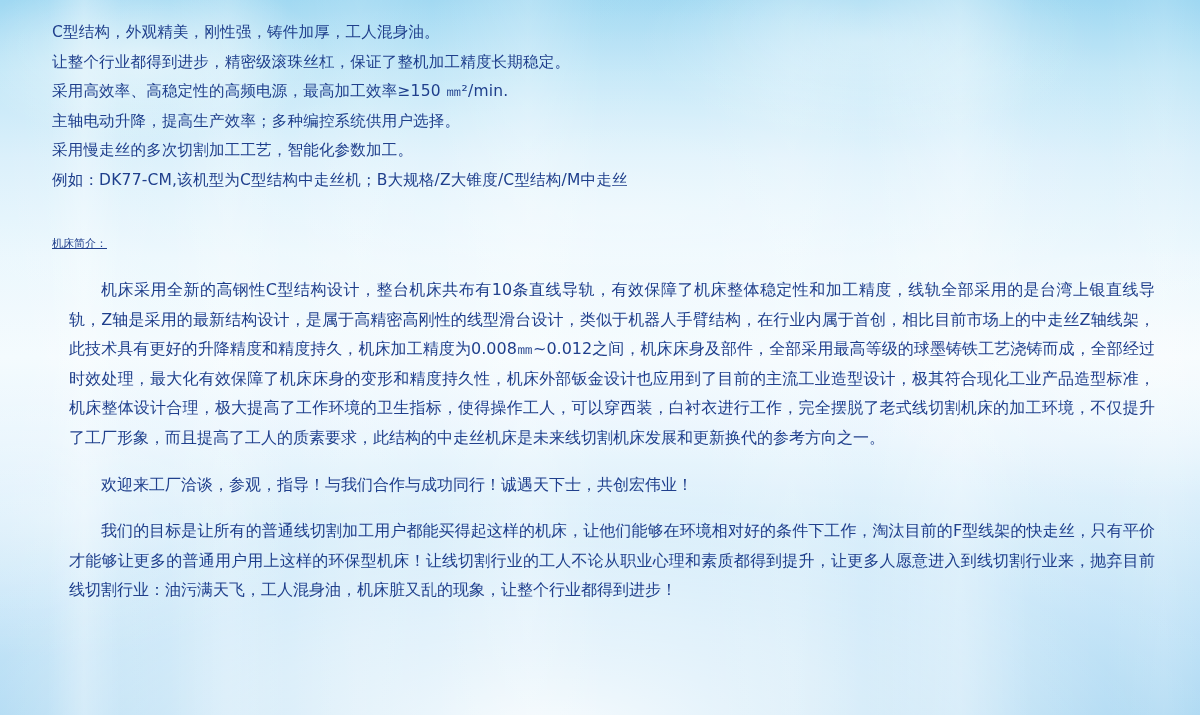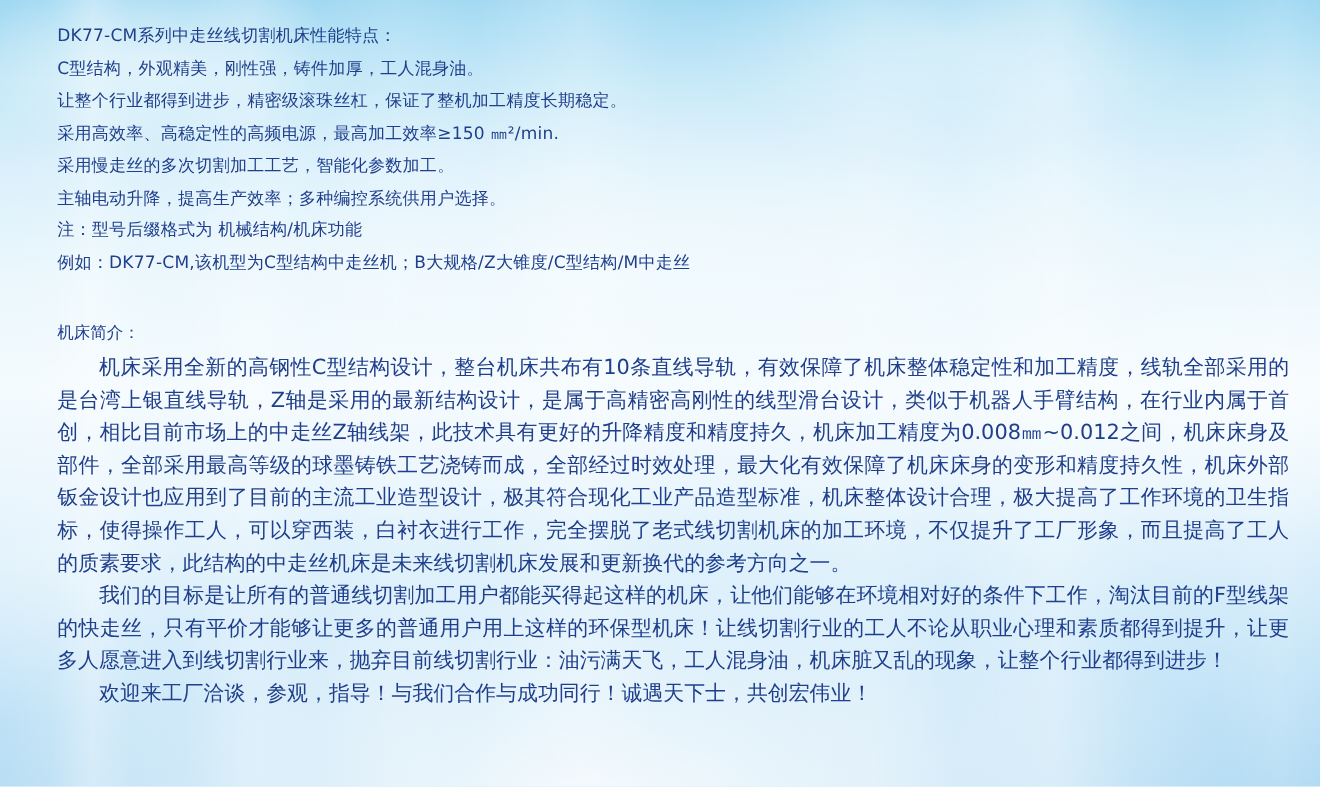--- a/index.html
+++ b/index.html
@@ -88,60 +88,59 @@
     letter-spacing: 0.2px;
     white-space: nowrap;
     color: #1f3f8c;
     font-family: "DejaVu Sans", "Liberation Sans", sans-serif;
   }
   .section-gap {
     height: 34px;
   }
   .intro-title {
     margin: 0 15px 0 52px;
-    font-size: 15px;
+    font-size: 11px;
     line-height: 29px;
     color: #1f3f8c;
     font-family: "DejaVu Sans", "Liberation Sans", sans-serif;
+    text-decoration: underline;
   }
   .intro-body {
     margin: 3px 28px 0 52px;
   }
   .para {
-    font-size: 19px;
+    font-size: 16px;
     line-height: 29.6px;
     text-align: justify;
     text-justify: inter-ideograph;
     text-indent: 2em;
     color: #1f3f8c;
     font-family: "DejaVu Sans", "Liberation Sans", sans-serif;
-    margin: 0;
+    margin: 17px;
   }
 </style>
 </head>
 <body>
 
 <div id="page">
   <div id="content">
 
     <div class="features">
-      <div class="line">DK77-CM系列中走丝线切割机床性能特点：</div>
       <div class="line">C型结构，外观精美，刚性强，铸件加厚，工人混身油。</div>
       <div class="line">让整个行业都得到进步，精密级滚珠丝杠，保证了整机加工精度长期稳定。</div>
       <div class="line">采用高效率、高稳定性的高频电源，最高加工效率≥150 ㎜²/min.</div>
+      <div class="line">主轴电动升降，提高生产效率；多种编控系统供用户选择。</div>
       <div class="line">采用慢走丝的多次切割加工工艺，智能化参数加工。</div>
-      <div class="line">主轴电动升降，提高生产效率；多种编控系统供用户选择。</div>
-      <div class="line">注：型号后缀格式为 机械结构/机床功能</div>
       <div class="line">例如：DK77-CM,该机型为C型结构中走丝机；B大规格/Z大锥度/C型结构/M中走丝</div>
     </div>
 
     <div class="section-gap"></div>
 
     <div class="intro-title">机床简介：</div>
 
     <div class="intro-body">
       <p class="para">机床采用全新的高钢性C型结构设计，整台机床共布有10条直线导轨，有效保障了机床整体稳定性和加工精度，线轨全部采用的是台湾上银直线导轨，Z轴是采用的最新结构设计，是属于高精密高刚性的线型滑台设计，类似于机器人手臂结构，在行业内属于首创，相比目前市场上的中走丝Z轴线架，此技术具有更好的升降精度和精度持久，机床加工精度为0.008㎜~0.012之间，机床床身及部件，全部采用最高等级的球墨铸铁工艺浇铸而成，全部经过时效处理，最大化有效保障了机床床身的变形和精度持久性，机床外部钣金设计也应用到了目前的主流工业造型设计，极其符合现化工业产品造型标准，机床整体设计合理，极大提高了工作环境的卫生指标，使得操作工人，可以穿西装，白衬衣进行工作，完全摆脱了老式线切割机床的加工环境，不仅提升了工厂形象，而且提高了工人的质素要求，此结构的中走丝机床是未来线切割机床发展和更新换代的参考方向之一。</p>
+      <p class="para">欢迎来工厂洽谈，参观，指导！与我们合作与成功同行！诚遇天下士，共创宏伟业！</p>
       <p class="para">我们的目标是让所有的普通线切割加工用户都能买得起这样的机床，让他们能够在环境相对好的条件下工作，淘汰目前的F型线架的快走丝，只有平价才能够让更多的普通用户用上这样的环保型机床！让线切割行业的工人不论从职业心理和素质都得到提升，让更多人愿意进入到线切割行业来，抛弃目前线切割行业：油污满天飞，工人混身油，机床脏又乱的现象，让整个行业都得到进步！</p>
-      <p class="para">欢迎来工厂洽谈，参观，指导！与我们合作与成功同行！诚遇天下士，共创宏伟业！</p>
     </div>
 
   </div>
 </div>
 
 </body></html>

